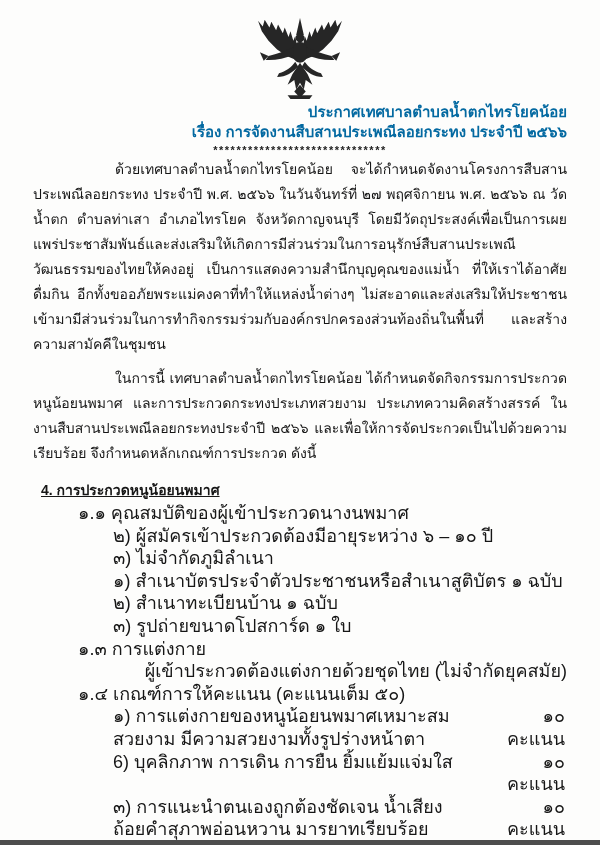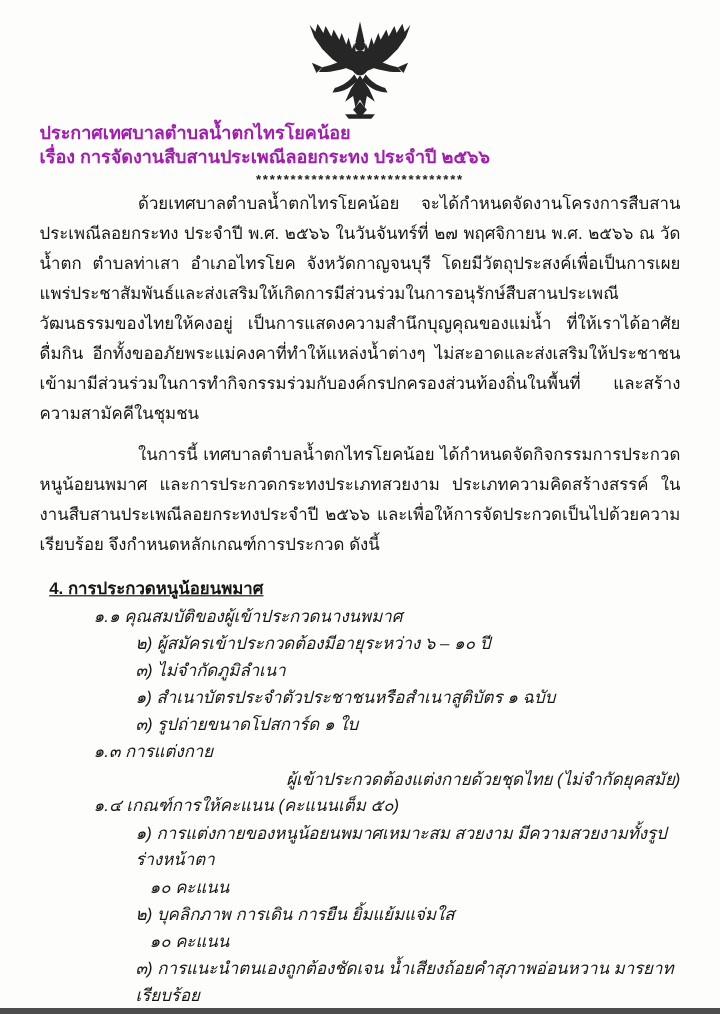--- a/index.html
+++ b/index.html
@@ -8,41 +8,41 @@
     background:#fdfdfc;
     font-family:"Liberation Sans","DejaVu Sans",sans-serif;
     color:#161616;
     position:relative;
     overflow:hidden;
   }
   .page{padding:16px 33px 0 33px;}
   .emblem-wrap{text-align:center;margin:0 auto;height:86px;}
   .emblem-wrap svg{display:inline-block;height:84px;width:122px;}
   .title{
-    text-align:left;font-weight:bold;font-size:15px;line-height:20px;
-    color:#a21caf;
+    text-align:right;font-weight:bold;font-size:15px;line-height:20px;
+    color:#0369a1;
   }
   .separator{
     text-align:center;font-size:11px;font-weight:bold;letter-spacing:1.5px;
     line-height:10px;margin-top:3px;color:#222;
   }
   .para{
     font-size:14px;line-height:25px;text-indent:82px;margin-top:2px;
     text-align:justify;
   }
   .para2{margin-top:9px;}
   .sec-heading{
     font-size:14px;font-weight:bold;text-decoration:underline;
     margin-top:13px;padding-left:8px;line-height:23px;
   }
-  .row{font-size:14px;line-height:22.6px;font-style:italic;}
+  .row{font-size:18px;line-height:22.6px;}
   .row.sub{padding-left:45px;}
   .row.item{padding-left:80px;}
   .row.note{padding-left:107px;text-align:right;}
-  .row.score{padding-left:80px;display:flex;padding-right:2px;flex-direction:column;}
+  .row.score{padding-left:80px;display:flex;padding-right:2px;}
   .row.score .stext{flex:1;}
   .row.score .sval{width:78px;flex:none;text-align:right;}
   .bottom-strip{
     position:absolute;left:0;bottom:0;width:600px;height:5px;background:#4d4d4d;
   }
 </style>
 </head>
 <body>
 
 <div class="page">
@@ -86,32 +86,33 @@
   <div class="para">ด้วยเทศบาลตำบลน้ำตกไทรโยคน้อย จะได้กำหนดจัดงานโครงการสืบสานประเพณีลอยกระทง ประจำปี พ.ศ. ๒๕๖๖ ในวันจันทร์ที่ ๒๗ พฤศจิกายน พ.ศ. ๒๕๖๖ ณ วัดน้ำตก ตำบลท่าเสา อำเภอไทรโยค จังหวัดกาญจนบุรี โดยมีวัตถุประสงค์เพื่อเป็นการเผยแพร่ประชาสัมพันธ์และส่งเสริมให้เกิดการมีส่วนร่วมในการอนุรักษ์สืบสานประเพณีวัฒนธรรมของไทยให้คงอยู่ เป็นการแสดงความสำนึกบุญคุณของแม่น้ำ ที่ให้เราได้อาศัยดื่มกิน อีกทั้งขออภัยพระแม่คงคาที่ทำให้แหล่งน้ำต่างๆ ไม่สะอาดและส่งเสริมให้ประชาชนเข้ามามีส่วนร่วมในการทำกิจกรรมร่วมกับองค์กรปกครองส่วนท้องถิ่นในพื้นที่ และสร้างความสามัคคีในชุมชน</div>
   <div class="para para2">ในการนี้ เทศบาลตำบลน้ำตกไทรโยคน้อย ได้กำหนดจัดกิจกรรมการประกวดหนูน้อยนพมาศ และการประกวดกระทงประเภทสวยงาม ประเภทความคิดสร้างสรรค์ ในงานสืบสานประเพณีลอยกระทงประจำปี ๒๕๖๖ และเพื่อให้การจัดประกวดเป็นไปด้วยความเรียบร้อย จึงกำหนดหลักเกณฑ์การประกวด ดังนี้</div>
 
   <div class="sec-heading">4. การประกวดหนูน้อยนพมาศ</div>
 
   <div class="row sub">๑.๑ คุณสมบัติของผู้เข้าประกวดนางนพมาศ</div>
   <div class="row item">๒) ผู้สมัครเข้าประกวดต้องมีอายุระหว่าง ๖ – ๑๐ ปี</div>
   <div class="row item">๓) ไม่จำกัดภูมิลำเนา</div>
 
   <div class="row item">๑) สำเนาบัตรประจำตัวประชาชนหรือสำเนาสูติบัตร ๑ ฉบับ</div>
+  <div class="row item">๒) สำเนาทะเบียนบ้าน ๑ ฉบับ</div>
   <div class="row item">๓) รูปถ่ายขนาดโปสการ์ด ๑ ใบ</div>
 
   <div class="row sub">๑.๓ การแต่งกาย</div>
   <div class="row note">ผู้เข้าประกวดต้องแต่งกายด้วยชุดไทย (ไม่จำกัดยุคสมัย)</div>
 
   <div class="row sub">๑.๔ เกณฑ์การให้คะแนน (คะแนนเต็ม ๕๐)</div>
   <div class="row score">
     <span class="stext">๑) การแต่งกายของหนูน้อยนพมาศเหมาะสม สวยงาม มีความสวยงามทั้งรูปร่างหน้าตา</span>
     <span class="sval">๑๐ คะแนน</span>
   </div>
   <div class="row score">
-    <span class="stext">๒) บุคลิกภาพ การเดิน การยืน ยิ้มแย้มแจ่มใส</span>
+    <span class="stext">6) บุคลิกภาพ การเดิน การยืน ยิ้มแย้มแจ่มใส</span>
     <span class="sval">๑๐ คะแนน</span>
   </div>
   <div class="row score">
     <span class="stext">๓) การแนะนำตนเองถูกต้องชัดเจน น้ำเสียงถ้อยคำสุภาพอ่อนหวาน มารยาทเรียบร้อย</span>
     <span class="sval">๑๐ คะแนน</span>
   </div>
 
 </div>
 
 <div class="bottom-strip"></div>

